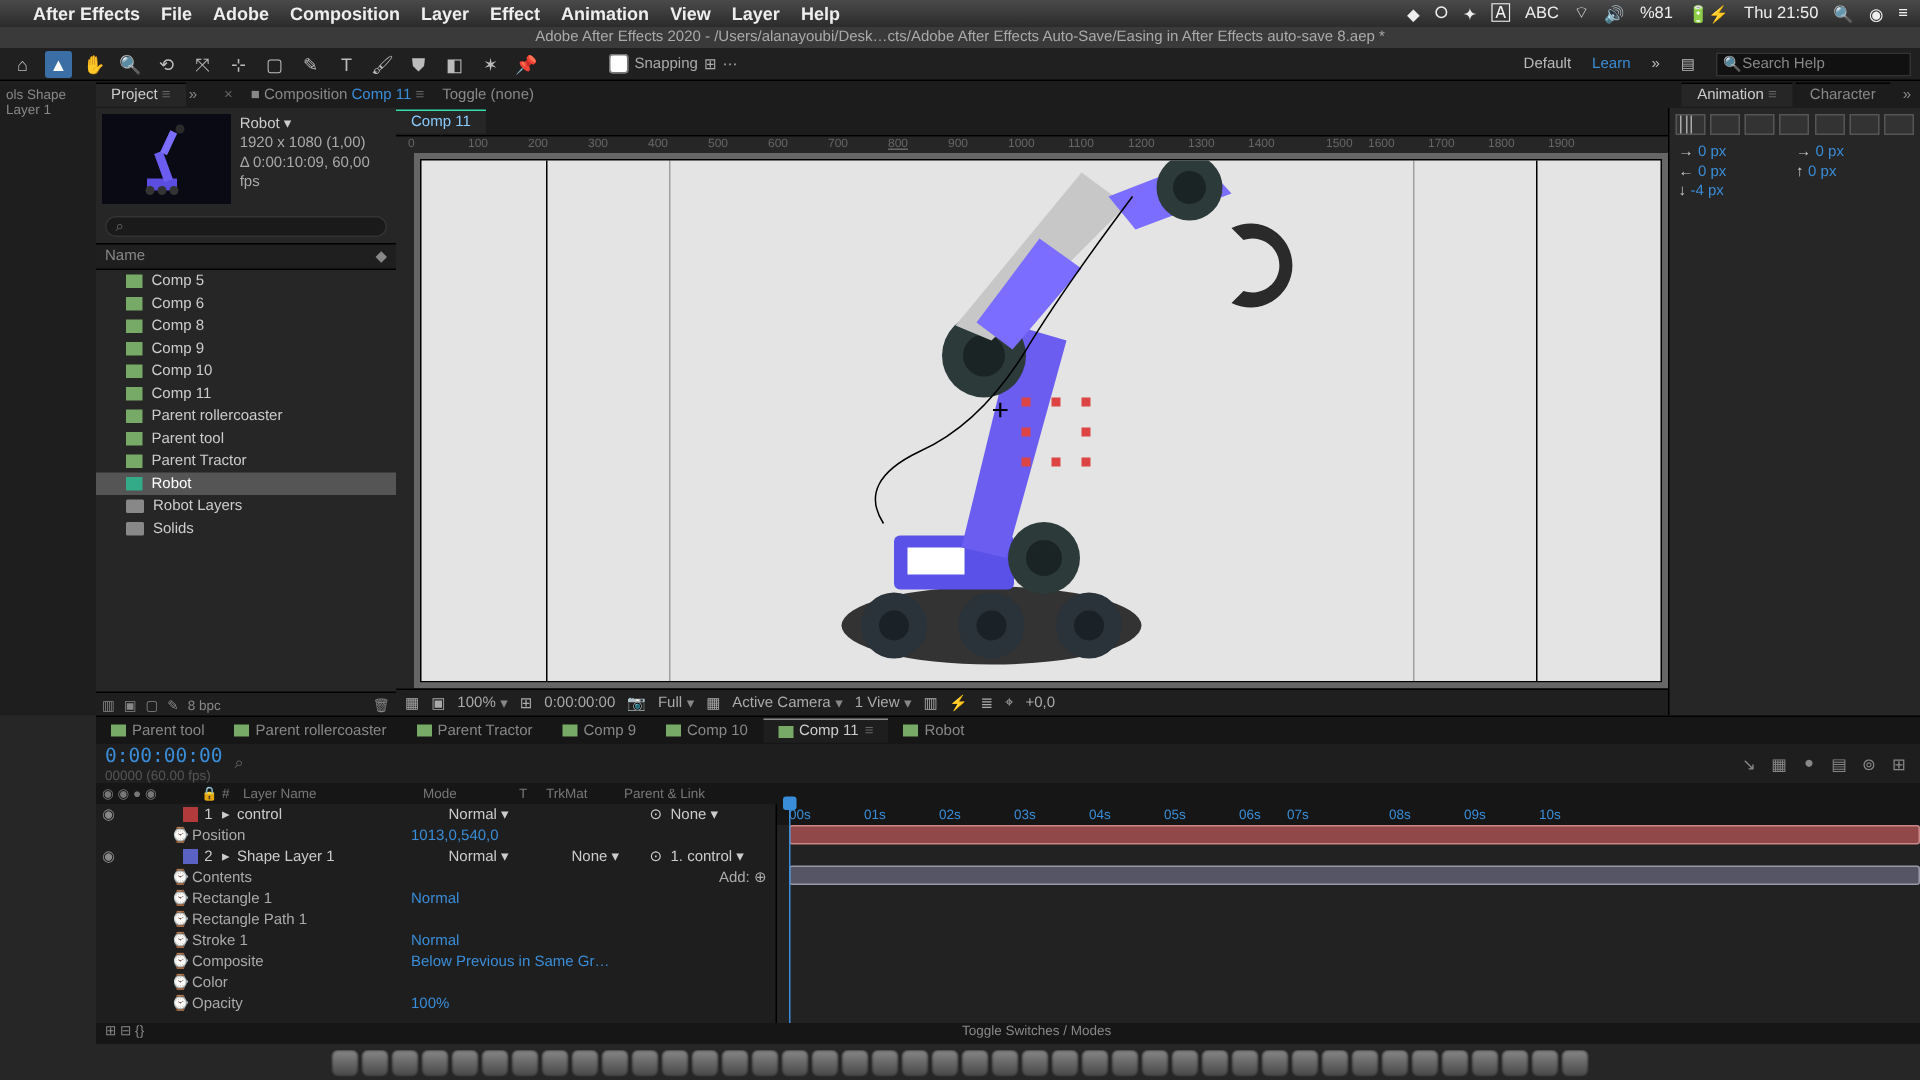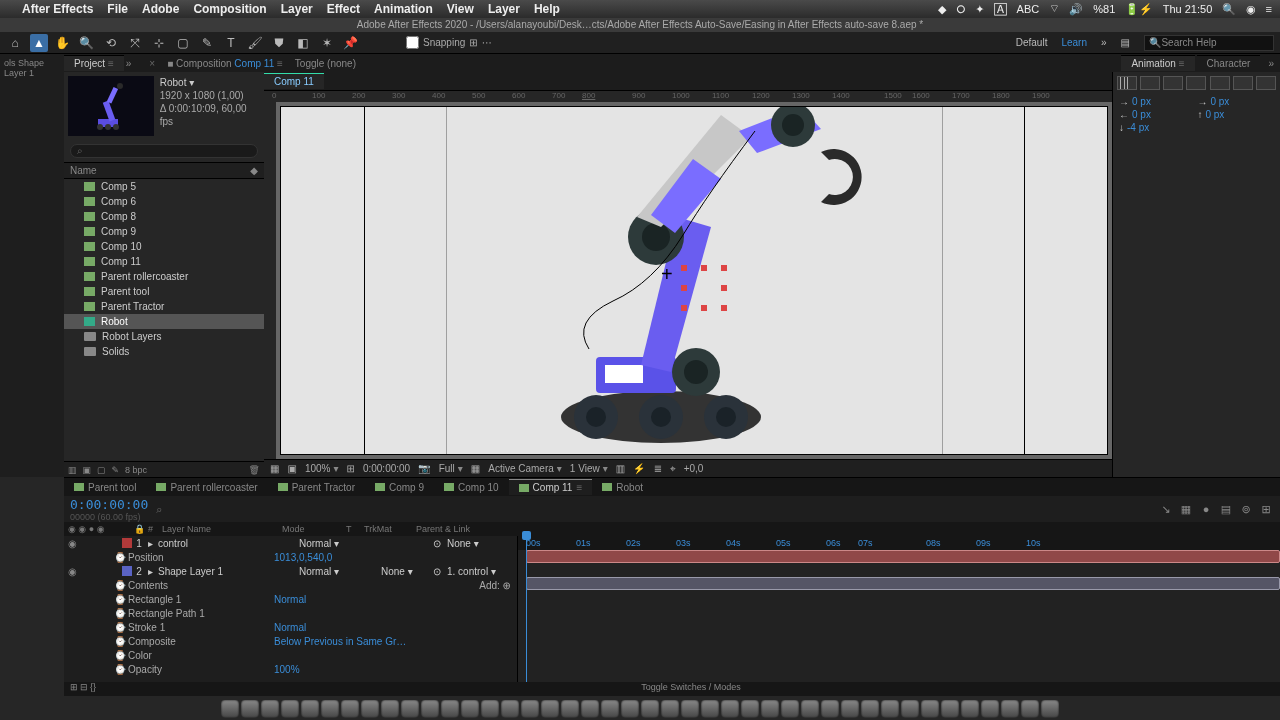--- a/index.html
+++ b/index.html
@@ -302,21 +302,21 @@
     </div>
   <div class="ruler-h" id="ruler-h">
       <span style="left: 8px;">0</span>
       <span style="left: 48px;">100</span>
       <span style="left: 88px;">200</span>
       <span style="left: 128px;">300</span>
       <span style="left: 168px;">400</span>
       <span style="left: 208px;">500</span>
       <span style="left: 248px;">600</span>
       <span style="left: 288px;">700</span>
-      <span style="left: 318px; text-decoration: underline;">800</span>
+      <span style="left: 328px; text-decoration: underline;">800</span>
       <span style="left: 368px;">900</span>
       <span style="left: 408px;">1000</span>
       <span style="left: 448px;">1100</span>
       <span style="left: 488px;">1200</span>
       <span style="left: 528px;">1300</span>
       <span style="left: 568px;">1400</span>
       <span style="left: 608px; margin-left: 12px;">1500</span>
       <span style="left: 648px;">1600</span>
       <span style="left: 688px;">1700</span>
       <span style="left: 728px;">1800</span>

